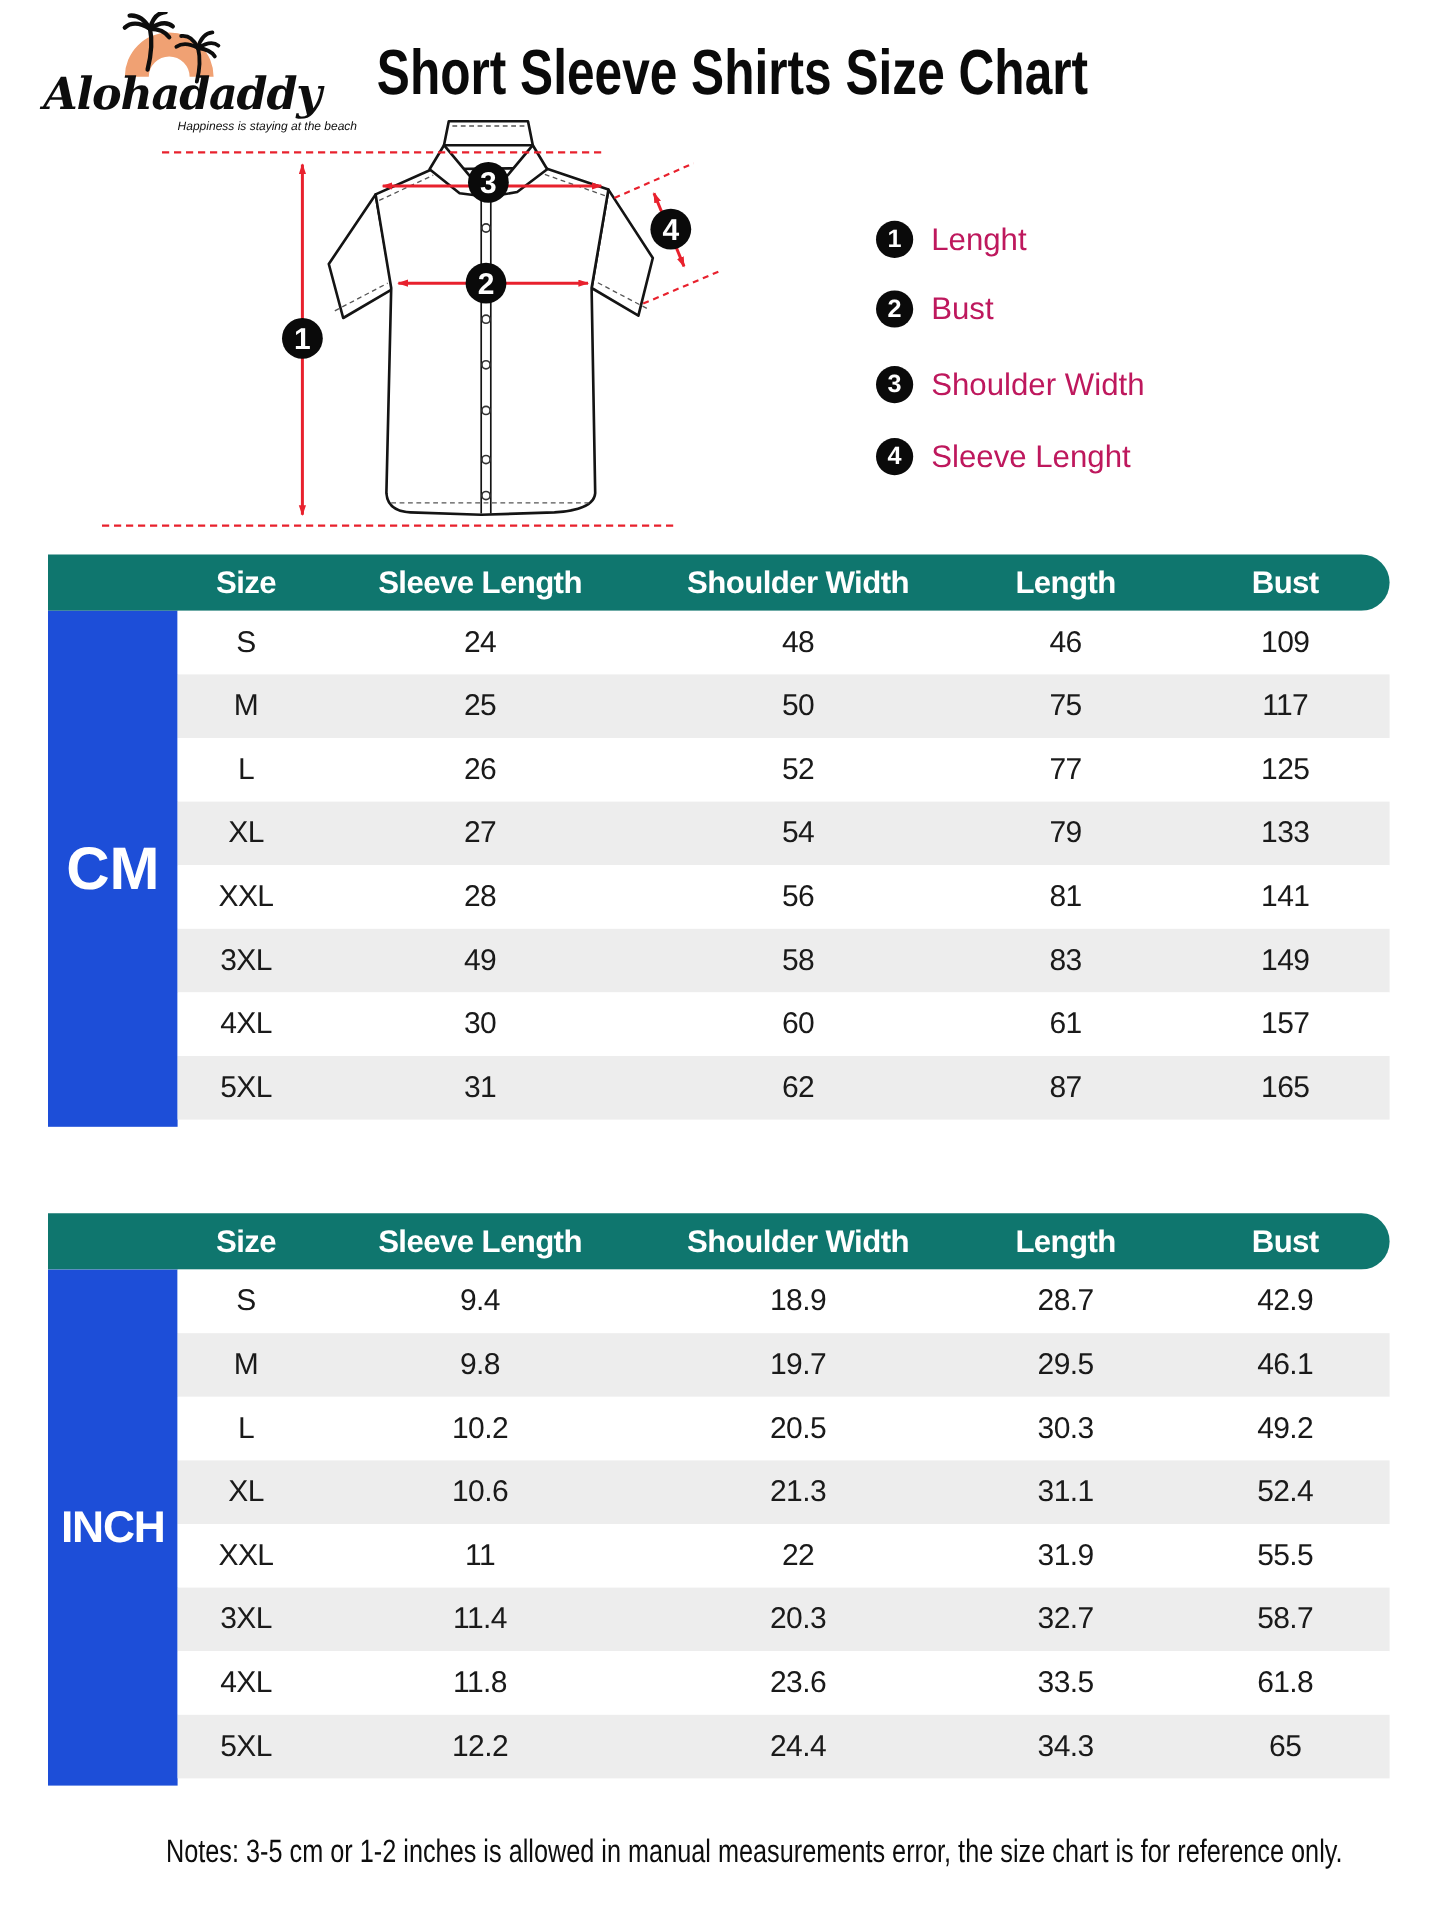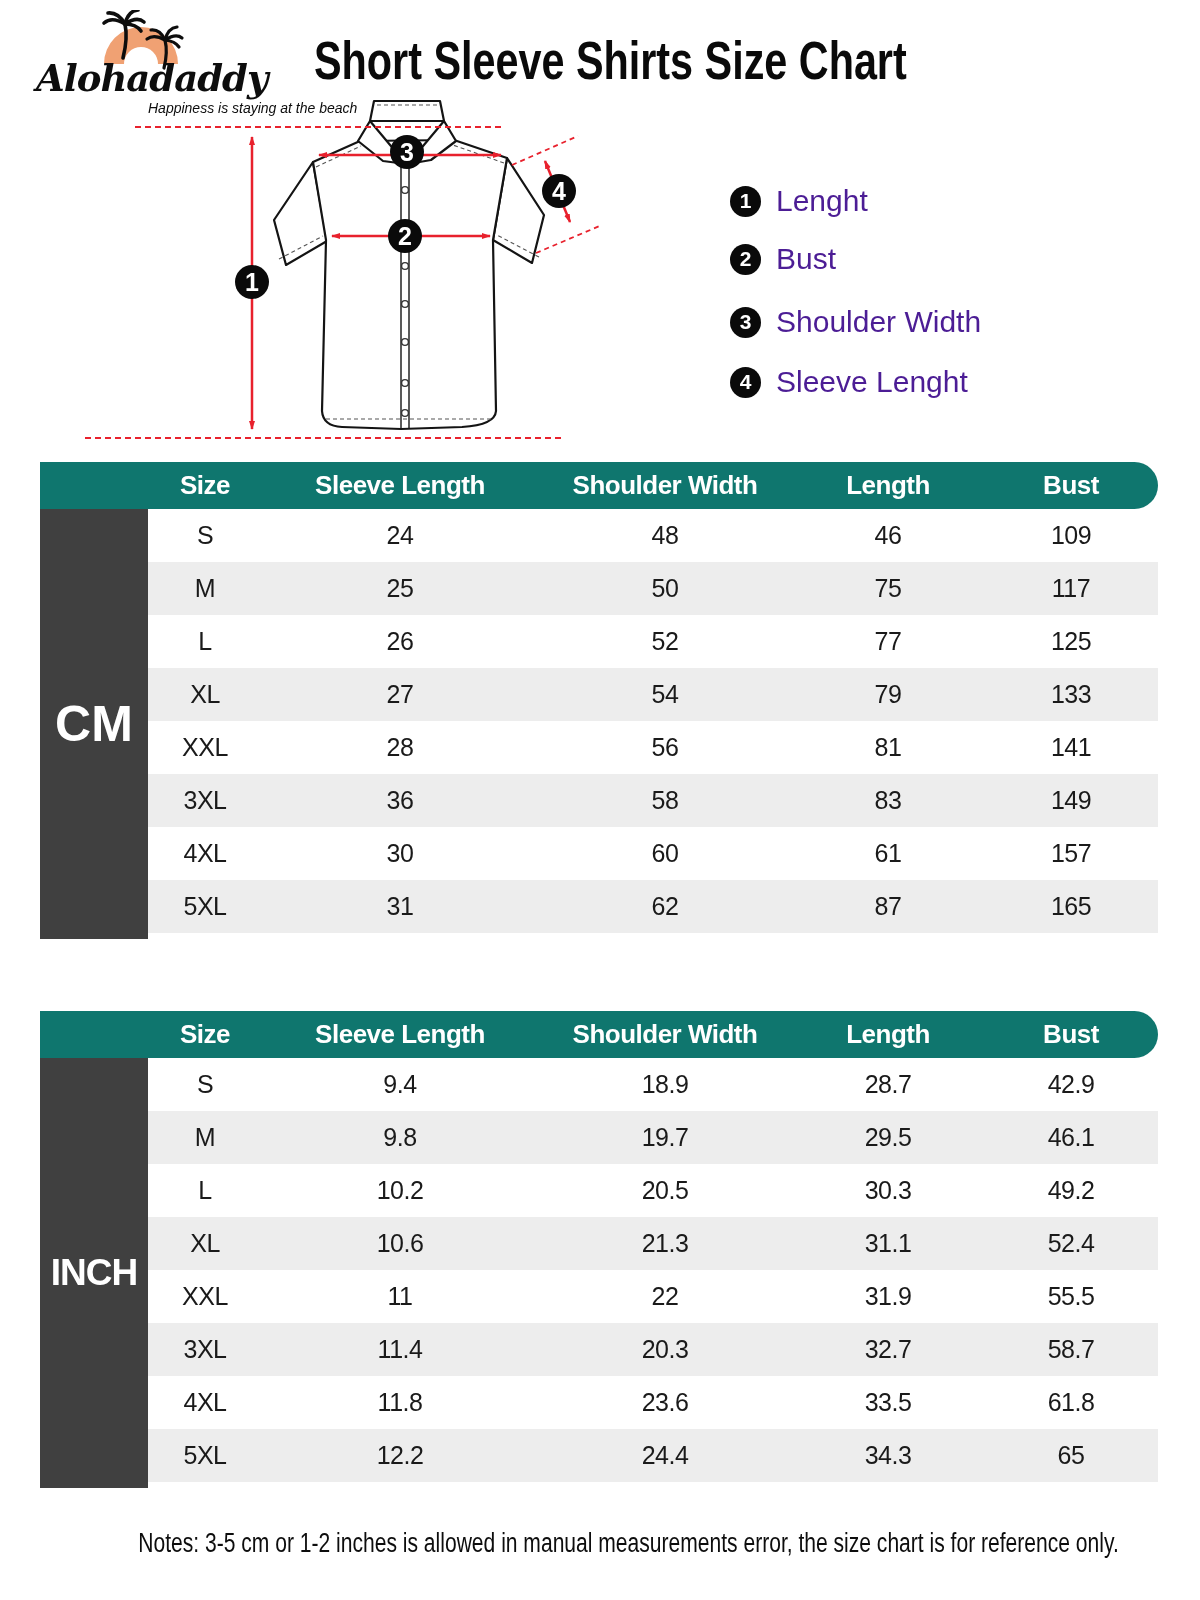--- a/index.html
+++ b/index.html
@@ -13,54 +13,54 @@
   
   .logo-wrap { position:absolute; left:36px; top:6px; width:260px; height:112px; }
   .logo-art  { position:absolute; left:56px; top:4px; }
   .brand {
     position:absolute; left:0px; top:54px;
     font-family:"DejaVu Serif", serif; font-style:italic; font-weight:bold;
     font-size:37px; line-height:1; letter-spacing:-1px; white-space:nowrap; color:#0d0d0d;
   }
   .tagline {
     position:absolute; left:112px; top:94px;
-    font-size:14px; font-style:italic; color:#0d0d0d; white-space:nowrap;
+    font-size:10px; font-style:italic; color:#0d0d0d; white-space:nowrap;
   }
 
   
   .page-title {
     position:absolute; left:314px; top:33px;
     font-size:53px; font-weight:bold; line-height:1.05; white-space:nowrap;
     transform:scaleX(0.78); transform-origin:0 0; color:#0a0a0a;
   }
 
   
   .diagram { position:absolute; left:80px; top:95px; }
 
   
   .legend-item { position:absolute; left:730px; display:flex; align-items:center; gap:15px; }
   .legend-badge {
     width:31px; height:31px; border-radius:50%; background:#0a0a0a; color:#fff;
     font-size:21px; font-weight:bold; display:flex; align-items:center; justify-content:center;
     flex:0 0 auto;
   }
-  .legend-label { font-size:30px; color:#4c1d95; white-space:nowrap; }
+  .legend-label { font-size:26px; color:#be185d; white-space:nowrap; }
 
   
   .chart-table { position:absolute; left:40px; width:1118px; }
   .banner {
     display:grid; grid-template-columns:108px 114px 276px 254px 192px 174px;
     background:#0f766e; border-radius:0 26px 26px 0; height:47px; align-items:center;
   }
   .banner .hcell {
     color:#fff; font-weight:bold; font-size:26px; text-align:center; letter-spacing:-0.5px;
   }
   .table-lower { display:flex; align-items:flex-start; }
   .unit-cell {
-    width:108px; background:#404040; color:#fff; font-weight:bold;
+    width:108px; background:#1d4ed8; color:#fff; font-weight:bold;
     display:flex; align-items:center; justify-content:center;
   }
   .unit-cm   { font-size:50px; height:430px; }
   .unit-inch { font-size:37px; height:430px; letter-spacing:-1px; }
   .rows { width:1010px; }
   .trow {
     display:grid; grid-template-columns:114px 276px 254px 192px 174px;
     height:53px; align-items:center; background:#fff;
   }
   .trow:nth-child(even) { background:#ededed; }
@@ -230,21 +230,21 @@
         </div>
         <div class="trow">
           <div class="tcell">XXL</div>
           <div class="tcell">28</div>
           <div class="tcell">56</div>
           <div class="tcell">81</div>
           <div class="tcell">141</div>
         </div>
         <div class="trow">
           <div class="tcell">3XL</div>
-          <div class="tcell">36</div>
+          <div class="tcell">49</div>
           <div class="tcell">58</div>
           <div class="tcell">83</div>
           <div class="tcell">149</div>
         </div>
         <div class="trow">
           <div class="tcell">4XL</div>
           <div class="tcell">30</div>
           <div class="tcell">60</div>
           <div class="tcell">61</div>
           <div class="tcell">157</div>

